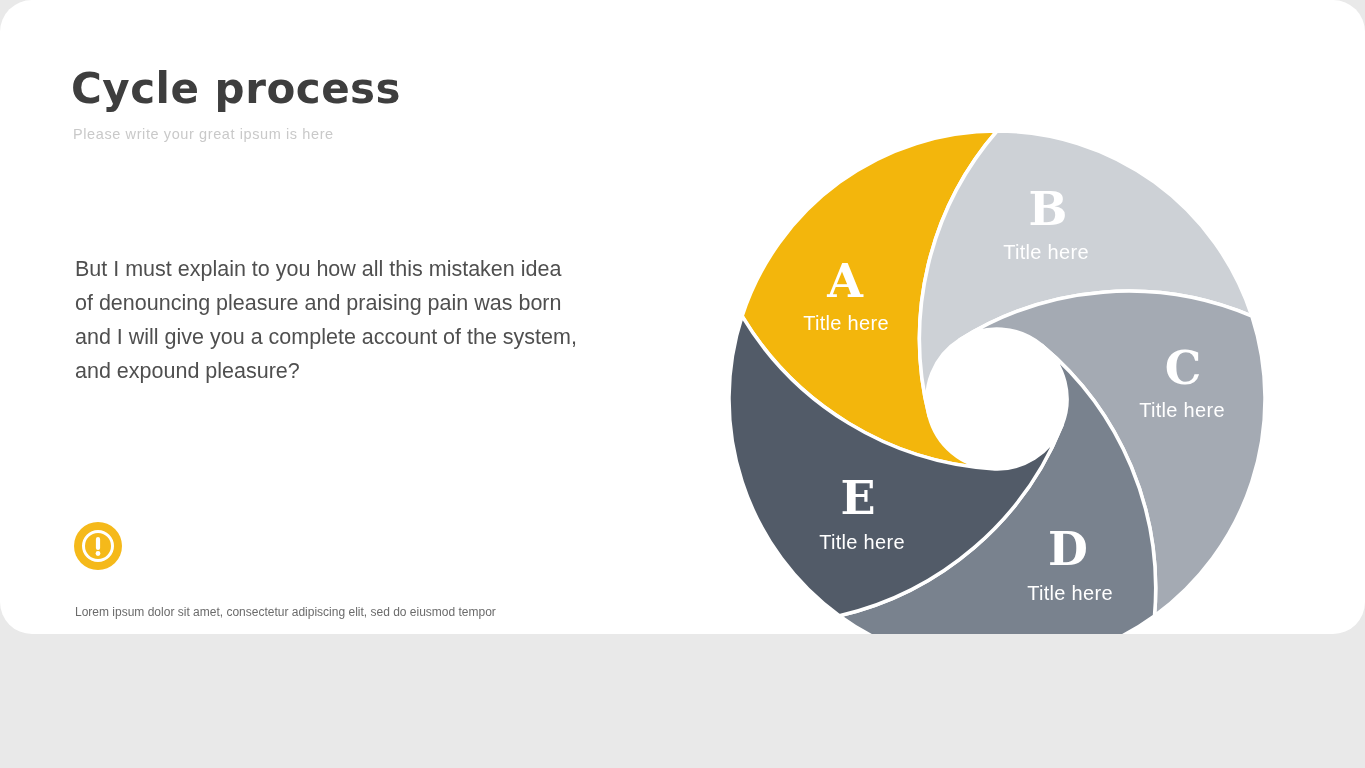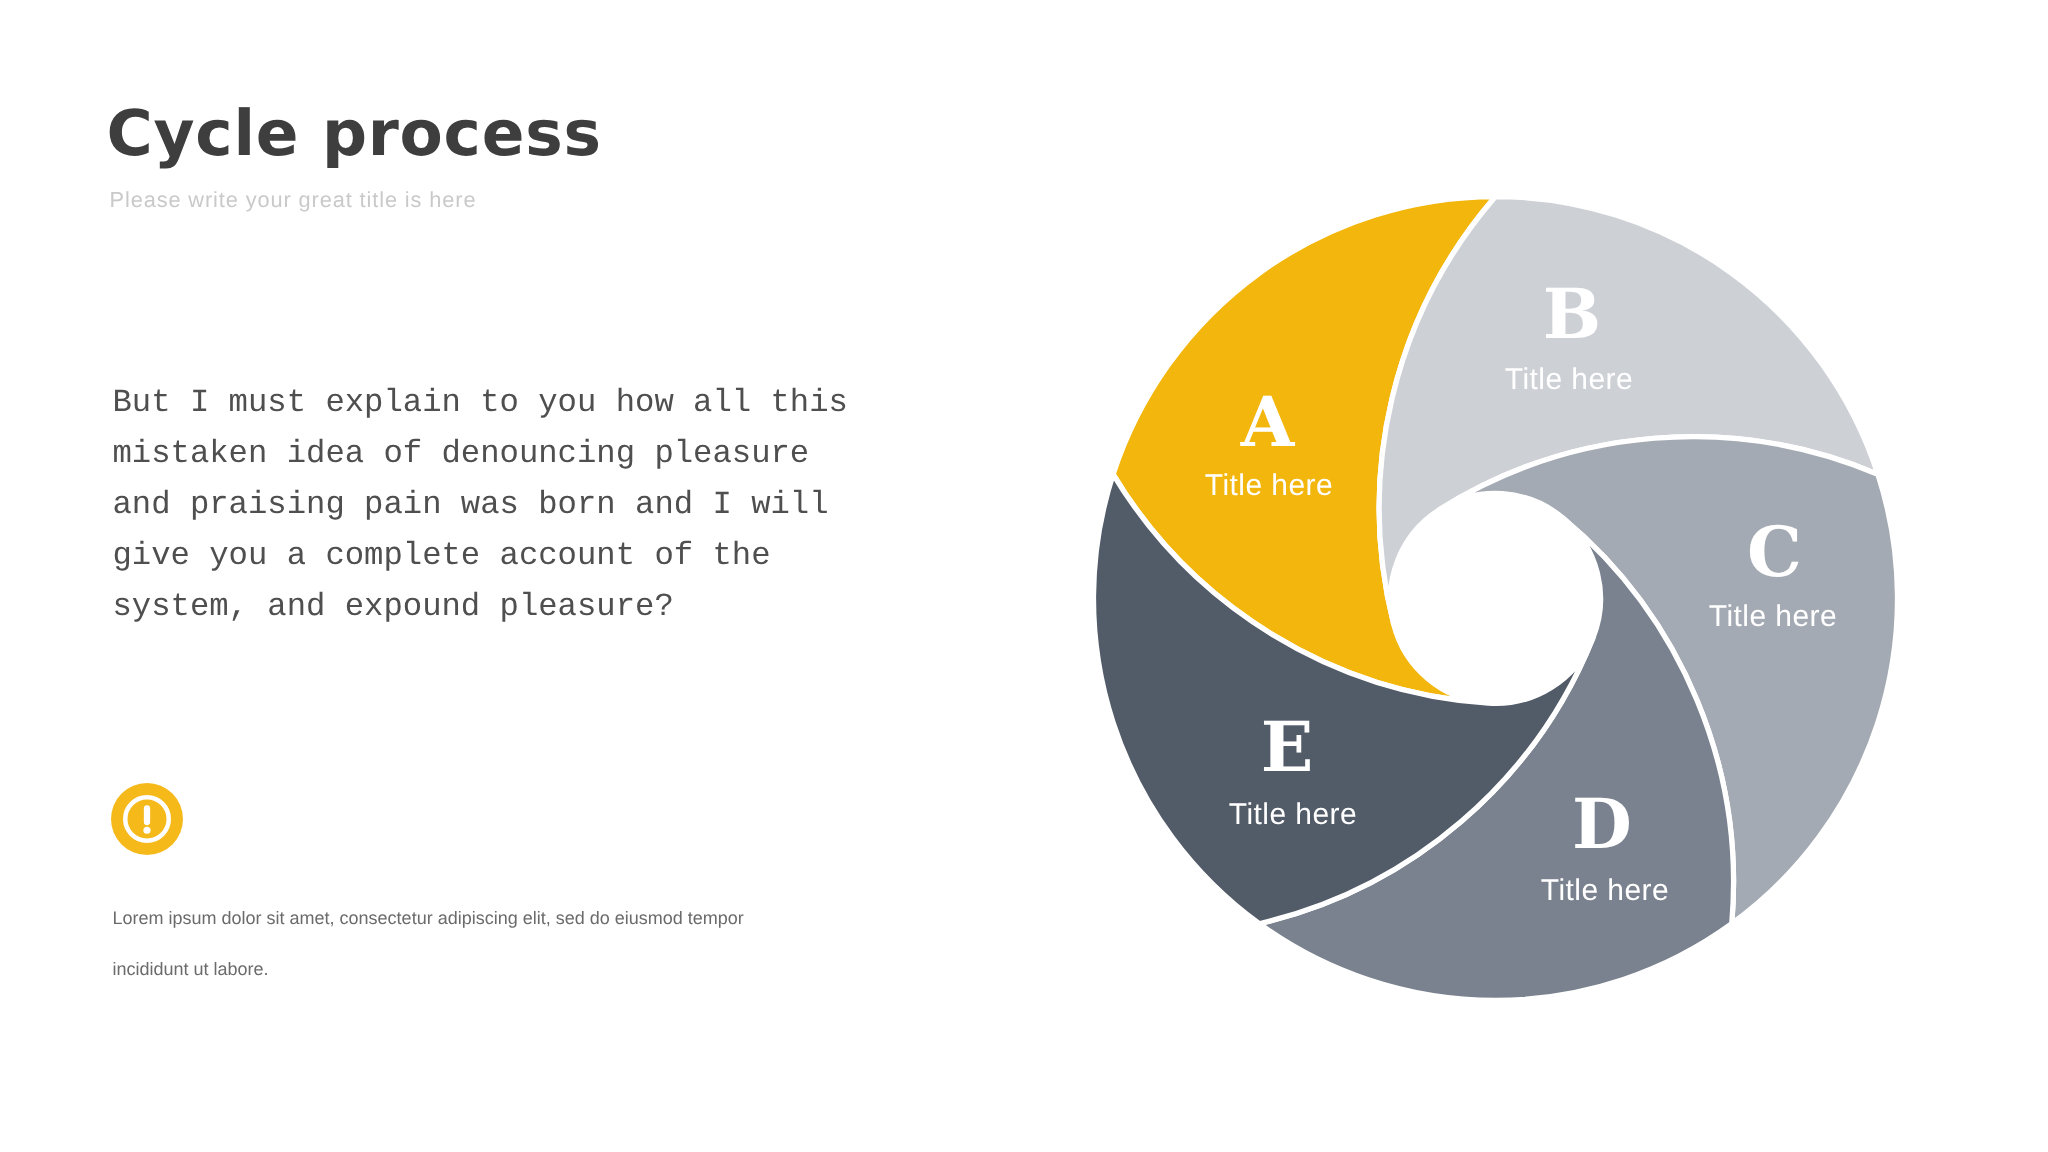--- a/index.html
+++ b/index.html
@@ -1,23 +1,24 @@
 <!DOCTYPE html>
 <html><head>
 <meta charset="utf-8">
 <style>
   * { margin: 0; padding: 0; box-sizing: border-box; }
   html, body { background: #e9e9e9; }
   .slide {
     position: relative;
     width: 1365px;
-    height: 768px;
+    height: 634px;
     background: #ffffff;
     overflow: hidden;
     font-family: "Liberation Sans", sans-serif;
+    border-radius: 32px;
   }
   .slide-title {
     position: absolute;
     left: 71px;
     top: 64px;
     font-family: "DejaVu Sans", "Liberation Sans", sans-serif;
     font-size: 42px;
     font-weight: 800;
     letter-spacing: 0.5px;
     color: #3e3e3e;
@@ -29,21 +30,21 @@
     font-size: 14.5px;
     font-weight: 400;
     letter-spacing: 0.6px;
     color: #c9c9c9;
   }
   .body-paragraph {
     position: absolute;
     left: 75px;
     top: 252px;
     width: 502px;
-    font-family: Liberation Mono, monospace;
+    font-family: Liberation Sans, sans-serif;
     font-size: 21.5px;
     line-height: 34px;
     color: #4f4f4f;
   }
   .note-icon {
     position: absolute;
     left: 74px;
     top: 522px;
     width: 48px;
     height: 48px;
@@ -80,21 +81,21 @@
     text-anchor: middle;
     letter-spacing: 0.3px;
   }
 </style>
 </head>
 <body>
 
 <div class="slide">
 
   <h1 class="slide-title">Cycle process</h1>
-  <p class="slide-subtitle">Please write your great title is here</p>
+  <p class="slide-subtitle">Please write your great ipsum is here</p>
 
   <p class="body-paragraph">But I must explain to you how all this mistaken idea of denouncing pleasure and praising pain was born and I will give you a complete account of the system, and expound pleasure?</p>
 
   <svg class="note-icon" viewBox="0 0 48 48">
     <circle cx="24" cy="24" r="24" fill="#F5B91A"></circle>
     <circle cx="24" cy="24" r="14.5" fill="none" stroke="#ffffff" stroke-width="3"></circle>
     <line x1="24" y1="17" x2="24" y2="26" stroke="#ffffff" stroke-width="4.2" stroke-linecap="round"></line>
     <circle cx="24" cy="31.5" r="2.4" fill="#ffffff"></circle>
   </svg>
 

